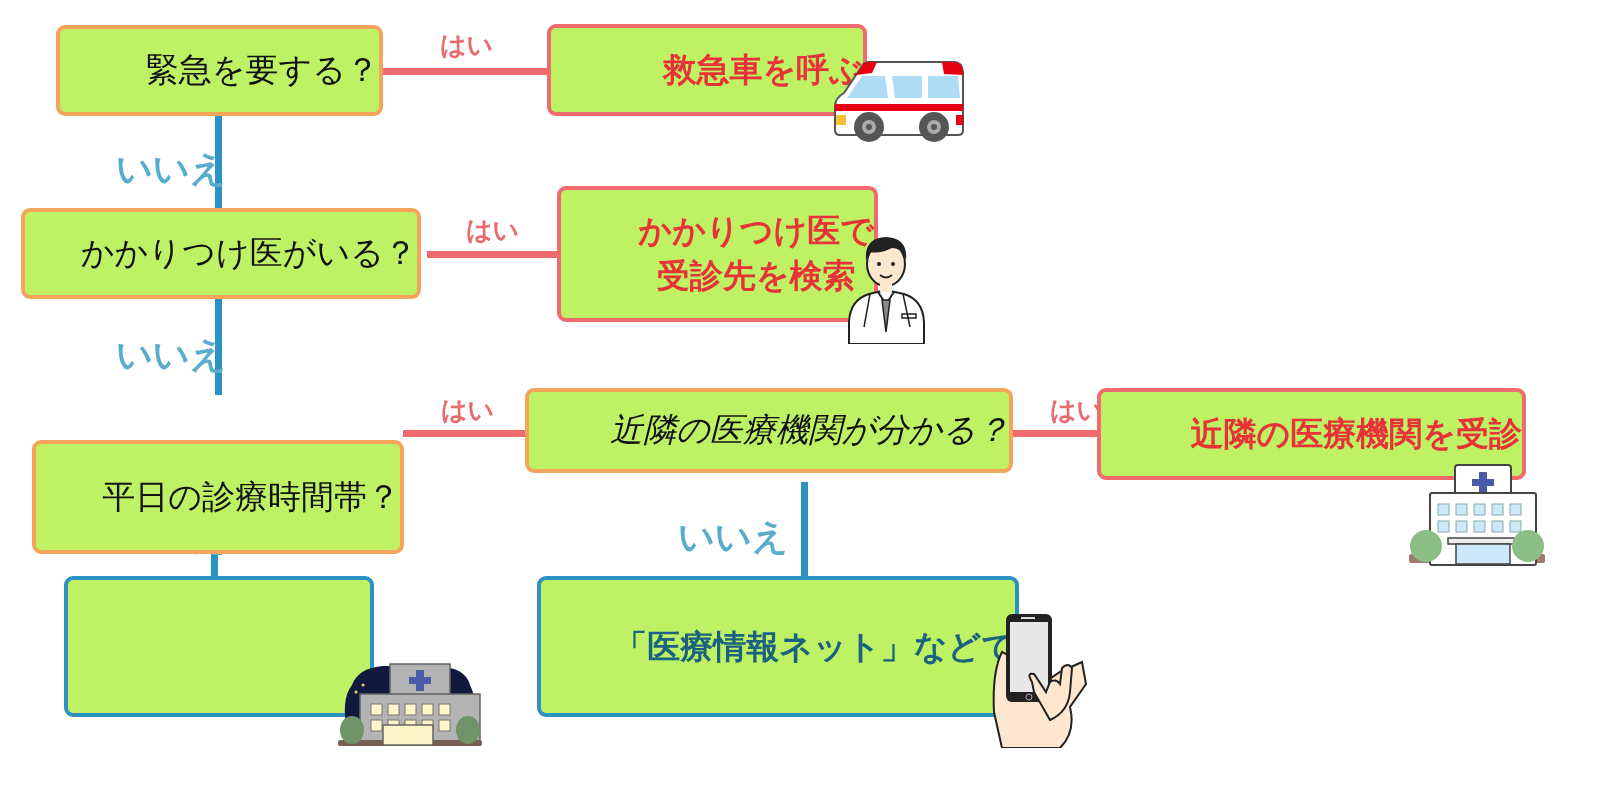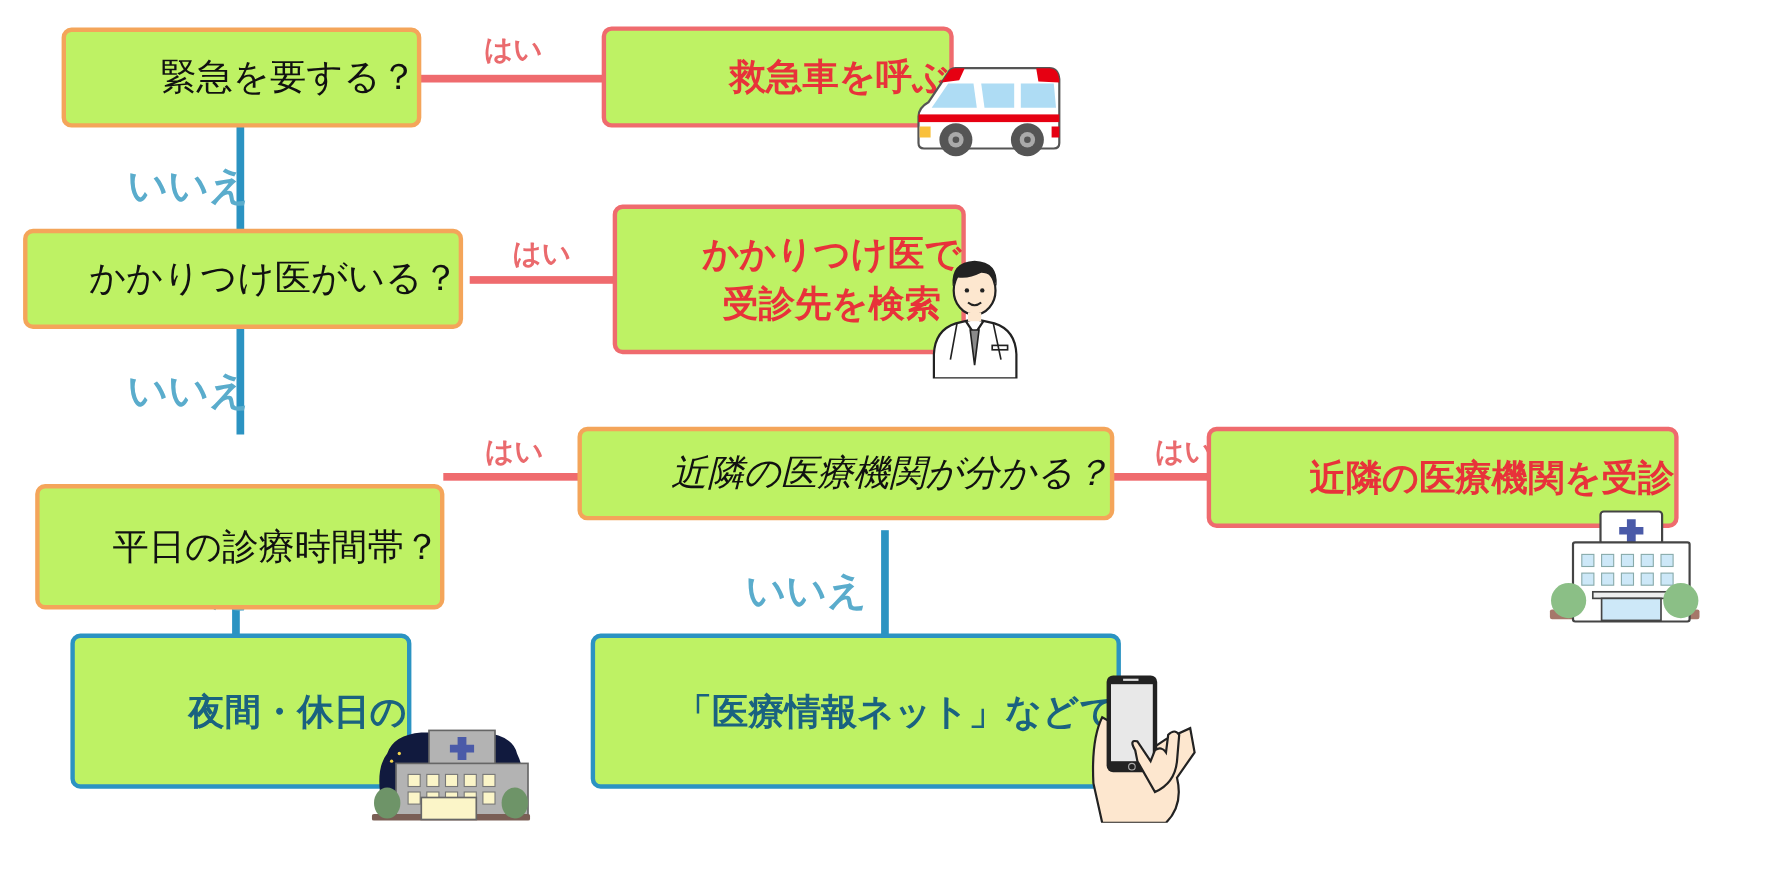--- a/index.html
+++ b/index.html
@@ -59,21 +59,20 @@
     <div>かかりつけ医で</div>
     <div>受診先を検索</div>
   </div>
 </div>
 <div class="box yes" style="left:1097px; top:388px; width:429px; height:92px;">
   <span>近隣の医療機関を受診</span>
 </div>
 
 <div class="box no" style="left:64px; top:576px; width:310px; height:141px;">
   <div>
-    <div>夜間・休日の</div>
   </div>
 </div>
 <div class="box no" style="left:537px; top:576px; width:482px; height:141px;">
   <div>
     <div>「医療情報ネット」などで</div>
   </div>
 </div>
 
 <svg class="illus" style="left:832px; top:58px;" width="135" height="90" viewBox="0 0 135 90">
   <path d="M12 35 L30 8 Q32 4 37 4 L122 4 Q130 4 131 14 L131 72 Q131 77 126 77 L8 77 Q3 77 3 72 L3 48 Q3 40 12 35 Z" fill="#fff" stroke="#555" stroke-width="2"></path>

